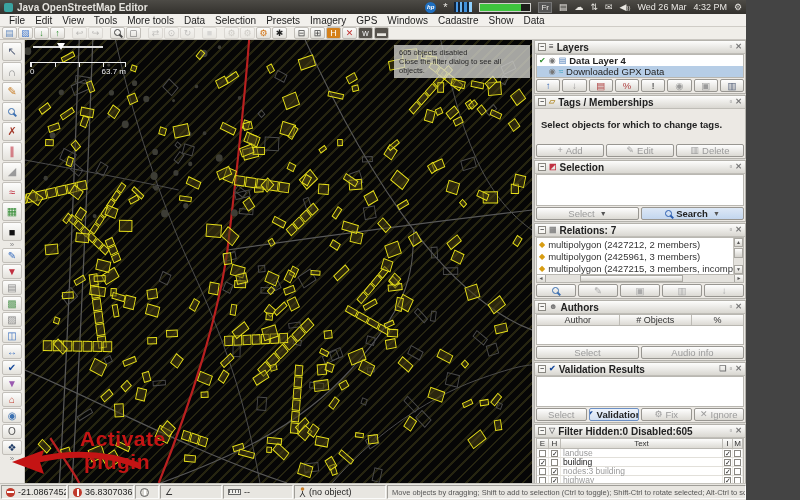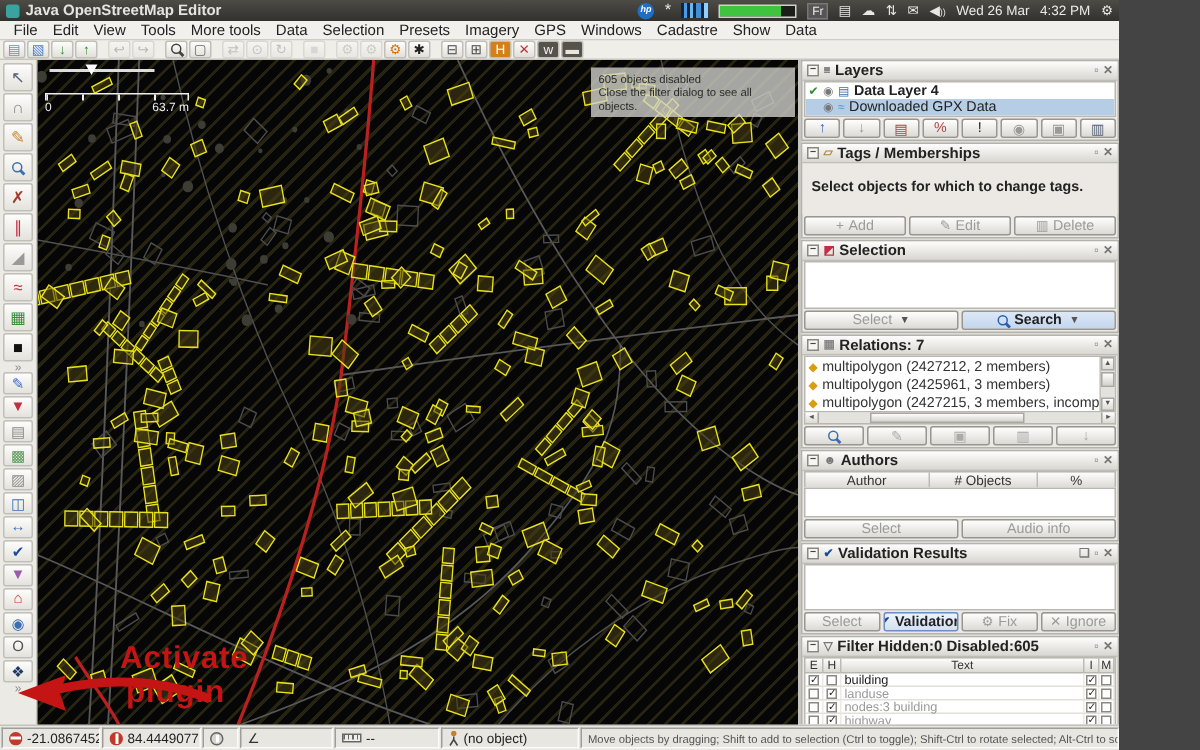--- a/index.html
+++ b/index.html
@@ -1001,41 +1001,41 @@
         <div class="fhead">
             <div style="width: 12px;">E</div>
             <div style="width: 12px;">H</div>
             <div style="flex: 1 1 0%;">Text</div>
             <div style="width: 10px;">I</div>
             <div style="width: 10px;">M</div>
           </div>
         <div class="fbody">
             <div class="frow">
               <div class="fcell" style="width: 12px;">
+                <span class="chk"></span>
+              </div>
+              <div class="fcell" style="width: 12px;">
+                <span class="chk">✓</span>
+              </div>
+              <div class="fcell" style="flex: 1 1 0%; justify-content: flex-start; padding-left: 2px; color: rgb(154, 154, 154);">landuse</div>
+              <div class="fcell" style="width: 10px;">
+                <span class="chk">✓</span>
+              </div>
+              <div class="fcell" style="width: 10px;">
+                <span class="chk"></span>
+              </div>
+            </div>
+            <div class="frow">
+              <div class="fcell" style="width: 12px;">
                 <span class="chk">✓</span>
               </div>
               <div class="fcell" style="width: 12px;">
                 <span class="chk"></span>
               </div>
               <div class="fcell" style="flex: 1 1 0%; justify-content: flex-start; padding-left: 2px; color: rgb(26, 26, 26);">building</div>
-              <div class="fcell" style="width: 10px;">
-                <span class="chk">✓</span>
-              </div>
-              <div class="fcell" style="width: 10px;">
-                <span class="chk"></span>
-              </div>
-            </div>
-            <div class="frow">
-              <div class="fcell" style="width: 12px;">
-                <span class="chk"></span>
-              </div>
-              <div class="fcell" style="width: 12px;">
-                <span class="chk">✓</span>
-              </div>
-              <div class="fcell" style="flex: 1 1 0%; justify-content: flex-start; padding-left: 2px; color: rgb(154, 154, 154);">landuse</div>
               <div class="fcell" style="width: 10px;">
                 <span class="chk">✓</span>
               </div>
               <div class="fcell" style="width: 10px;">
                 <span class="chk"></span>
               </div>
             </div>
             <div class="frow">
               <div class="fcell" style="width: 12px;">
                 <span class="chk"></span>
@@ -1073,21 +1073,21 @@
     </div>
   </div>
 
   <div class="statusbar">
     <div class="seg" style="width:66px;">
       <span class="latico"></span>
       <span>-21.0867452</span>
     </div>
     <div class="seg" style="width:66px;">
       <span class="lonico"></span>
-      <span>84.4449077</span>
+      <span>36.8307036</span>
     </div>
     <div class="seg" style="width:24px;">
       <span class="compico"></span>
     </div>
     <div class="seg" style="width:62px;">
       <span style="font-size:9px;color:#333;">∠</span>
       <span></span>
     </div>
     <div class="seg" style="width:70px;">
       <span class="rulico"></span>

